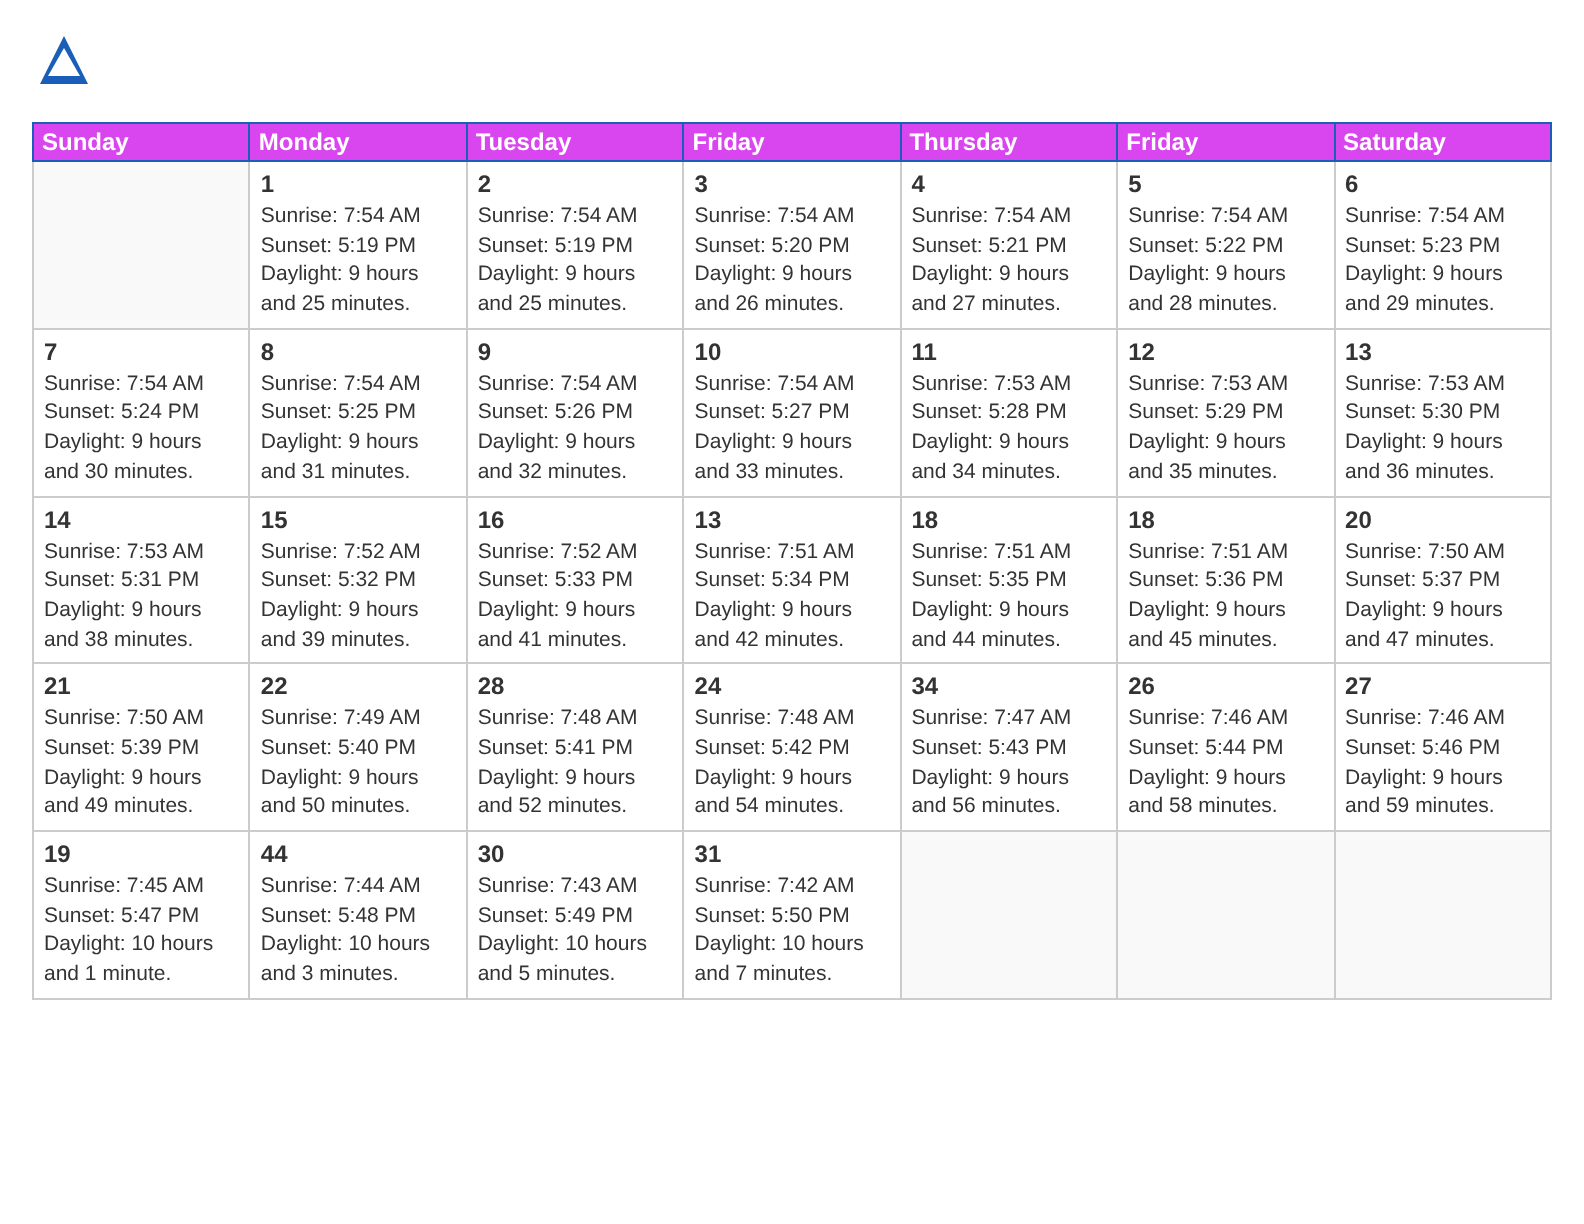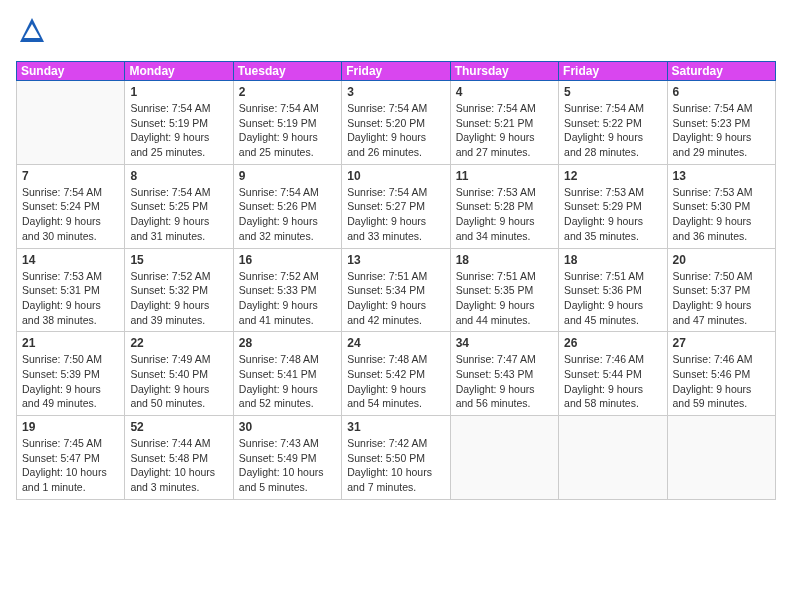--- a/index.html
+++ b/index.html
@@ -234,21 +234,21 @@
           <span class="cell-day">27</span>
           <div class="cell-info">Sunrise: 7:46 AM<br>Sunset: 5:46 PM<br>Daylight: 9 hours and 59 minutes.</div>
         </td>
       </tr>
       <tr>
         <td>
           <span class="cell-day">19</span>
           <div class="cell-info">Sunrise: 7:45 AM<br>Sunset: 5:47 PM<br>Daylight: 10 hours and 1 minute.</div>
         </td>
         <td>
-          <span class="cell-day">52</span>
+          <span class="cell-day">44</span>
           <div class="cell-info">Sunrise: 7:44 AM<br>Sunset: 5:48 PM<br>Daylight: 10 hours and 3 minutes.</div>
         </td>
         <td>
           <span class="cell-day">30</span>
           <div class="cell-info">Sunrise: 7:43 AM<br>Sunset: 5:49 PM<br>Daylight: 10 hours and 5 minutes.</div>
         </td>
         <td>
           <span class="cell-day">31</span>
           <div class="cell-info">Sunrise: 7:42 AM<br>Sunset: 5:50 PM<br>Daylight: 10 hours and 7 minutes.</div>
         </td>

